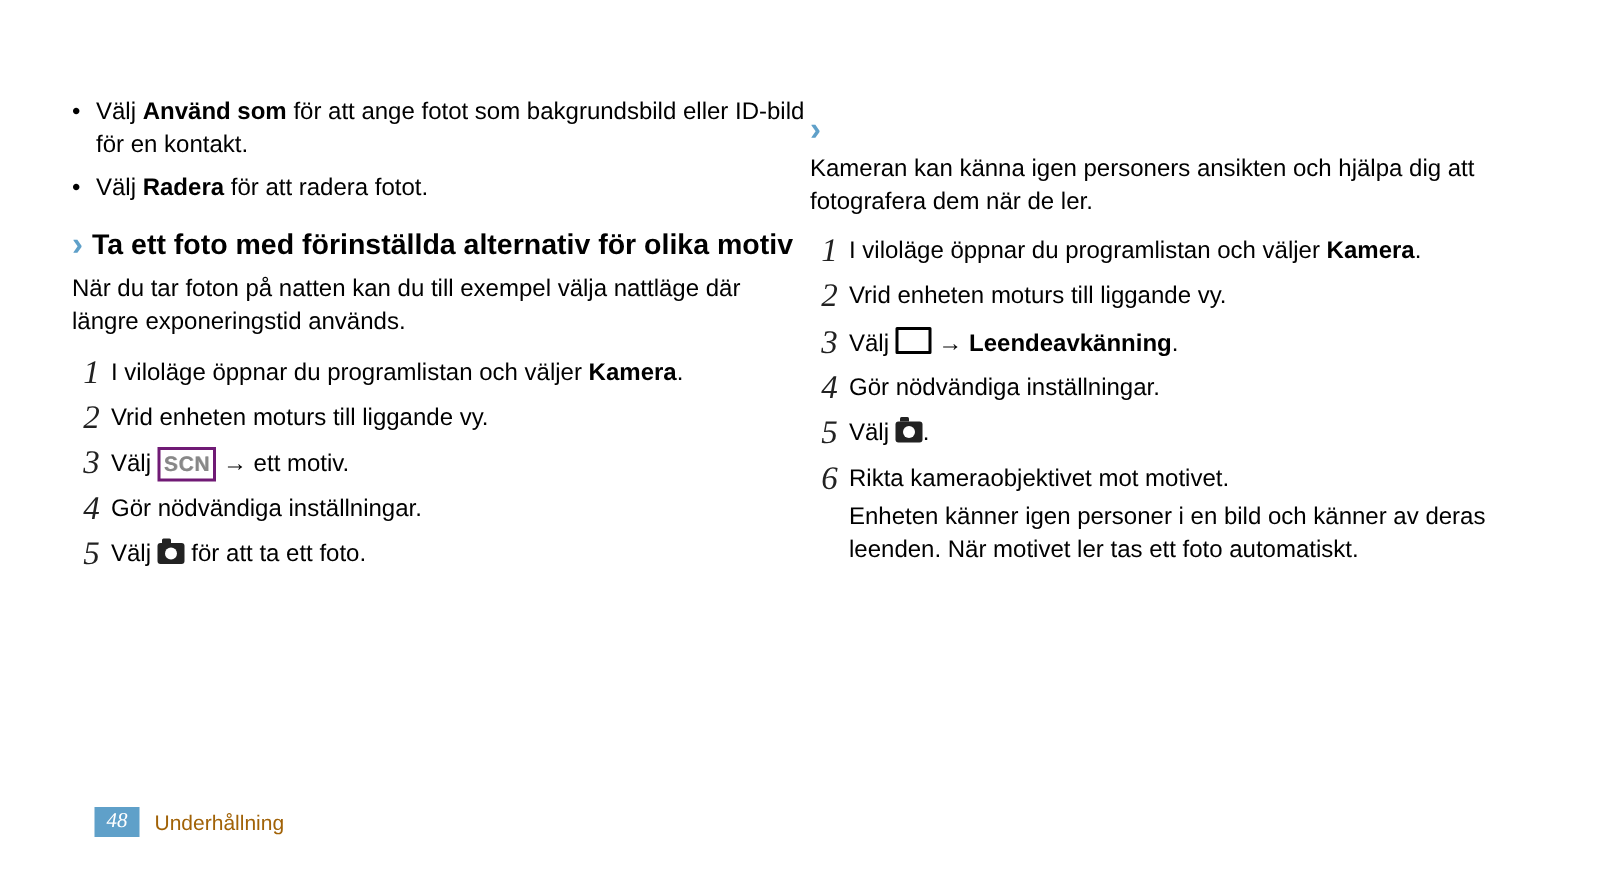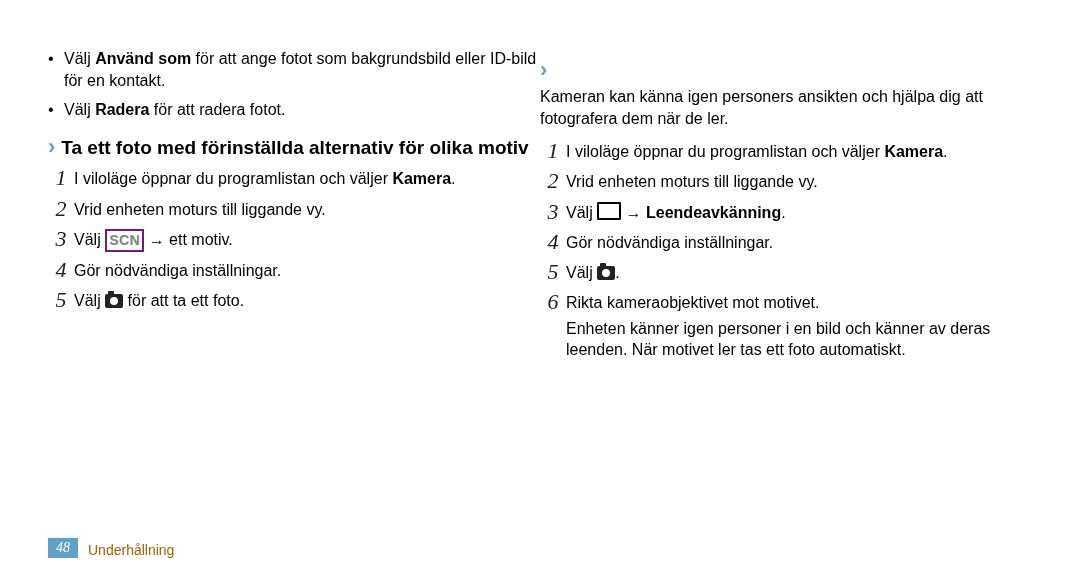--- a/index.html
+++ b/index.html
@@ -8,21 +8,21 @@
     width: 1080px;
     height: 586px;
     font-family: -apple-system, BlinkMacSystemFont, "Segoe UI", Arial, sans-serif;
     background: #ffffff;
     color: #000000;
     position: relative;
     box-sizing: border-box;
   }
   .page {
     display: flex;
-    padding: 48px 48px 0 48px;
+    padding: 64px 48px 0 48px;
   }
   .col {
     flex: 1;
     font-size: 16px;
     line-height: 1.35;
   }
   .bullet-list {
     list-style: none;
     padding: 0;
     margin: 0 0 14px 0;
@@ -130,23 +130,23 @@
     border: 2px solid #701a75;
     color: #888;
     padding: 0 2px;
     vertical-align: middle;
     text-shadow: 0.5px 0 #bbb;
   }
   .arrow { font-weight: 400; }
   .footer {
     position: absolute;
     bottom: 28px;
-    left: 48px;
-    display: flex;
-    align-items: flex-end;
+    left: 63px;
+    display: flex;
+    align-items: center;
     font-size: 14px;
   }
   .page-num-box {
     background: #5fa0c9;
     color: #fff;
     font-style: italic;
     font-family: Georgia, serif;
     padding: 2px 8px;
     margin-right: 10px;
     font-size: 14px;
@@ -169,20 +169,21 @@
       <li>
         <span>Välj </span><span class="bold">Radera</span><span> för att radera fotot.</span>
       </li>
     </ul>
 
     <h3 class="section-heading">
       <span class="chevron">›</span>
       <span class="section-heading-text">Ta ett foto med förinställda alternativ för olika motiv</span>
     </h3>
 
+    <p class="para">När du tar foton på natten kan du till exempel välja nattläge där längre exponeringstid används.</p>
 
     <ol class="steps">
       <li>
         <span class="step-num">1</span>
         <span class="step-body">
           <span>I viloläge öppnar du programlistan och väljer </span><span class="bold">Kamera</span><span>.</span>
         </span>
       </li>
       <li>
         <span class="step-num">2</span>

